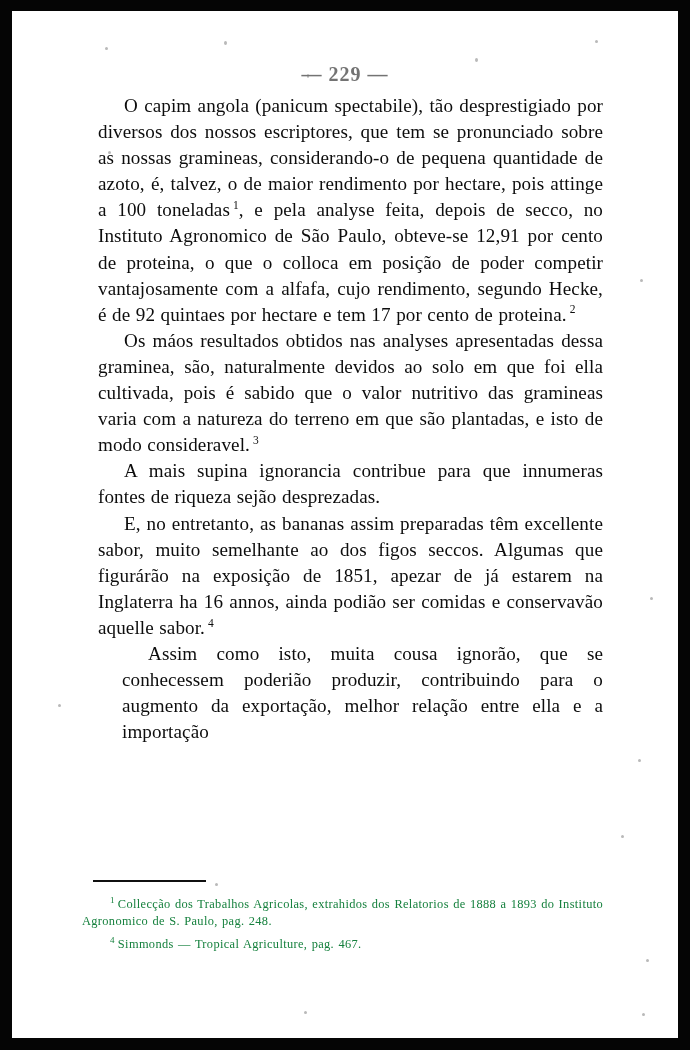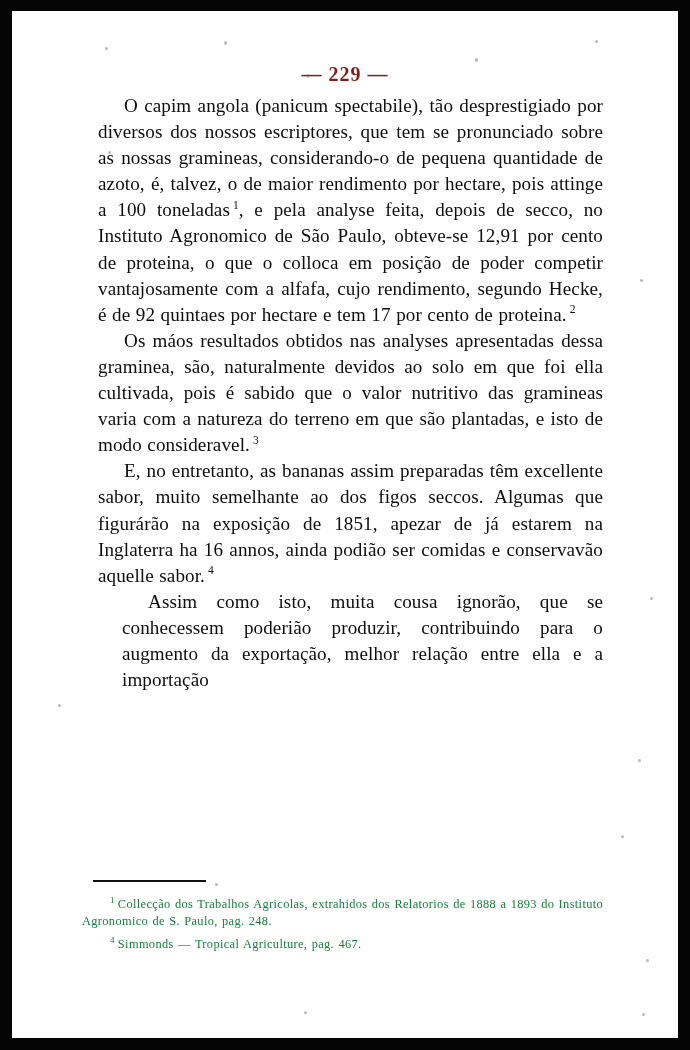--- a/index.html
+++ b/index.html
@@ -45,21 +45,21 @@
   
   #page-header {
     position: absolute;
     left: 0;
     top: 52px;
     width: 666px;
     text-align: center;
     font-size: 20px;
     font-weight: bold;
     letter-spacing: 1px;
-    color: #7f1d1d;
+    color: #737373;
   }
 
   
   #body-text {
     position: absolute;
     left: 86px;
     top: 82px;
     width: 505px;
     color: #0d0d0d;
   }
@@ -146,20 +146,21 @@
 
     <div id="page-header">— 229 —</div>
 
     <div id="body-text">
 
       <p class="para"><span>O capim angola (panicum spectabile), tão desprestigiado por diversos dos nossos escriptores, que tem se pronunciado sobre as nossas gramineas, considerando-o de pequena quantidade de azoto, é, talvez, o de maior rendimento por hectare, pois attinge a 100 toneladas</span><sup class="fn">1</sup><span>, e pela analyse feita, depois de secco, no Instituto Agronomico de São Paulo, obteve-se 12,91 por cento de proteina, o que o colloca em posição de poder competir vantajosamente com a alfafa, cujo rendimento, segundo Hecke, é de 92 quintaes por hectare e tem 17 por cento de proteina.</span><sup class="fn">2</sup></p>
 
       <p class="para"><span>Os máos resultados obtidos nas analyses apresentadas dessa graminea, são, naturalmente devidos ao solo em que foi ella cultivada, pois é sabido que o valor nutritivo das gramineas varia com a natureza do terreno em que são plantadas, e isto de modo consideravel.</span><sup class="fn">3</sup></p>
 
 
+      <p class="para"><span>A mais supina ignorancia contribue para que innumeras fontes de riqueza sejão desprezadas.</span></p>
 
 
       <p class="para"><span>E, no entretanto, as bananas assim preparadas têm excellente sabor, muito semelhante ao dos figos seccos. Algumas que figurárão na exposição de 1851, apezar de já estarem na Inglaterra ha 16 annos, ainda podião ser comidas e conservavão aquelle sabor.</span><sup class="fn">4</sup></p>
 
       <p class="para"><span>Assim como isto, muita cousa ignorão, que se conhecessem poderião produzir, contribuindo para o augmento da exportação, melhor relação entre ella e a importação</span></p>
 
     </div>
 
     <div id="footnote-rule"></div>
 

